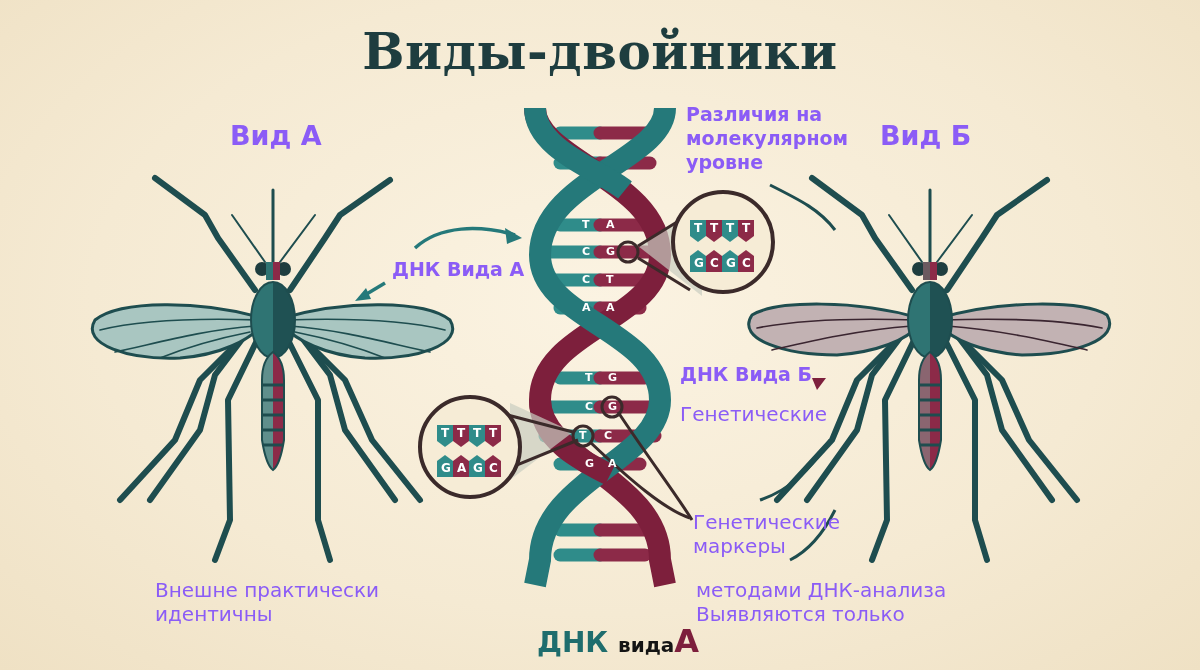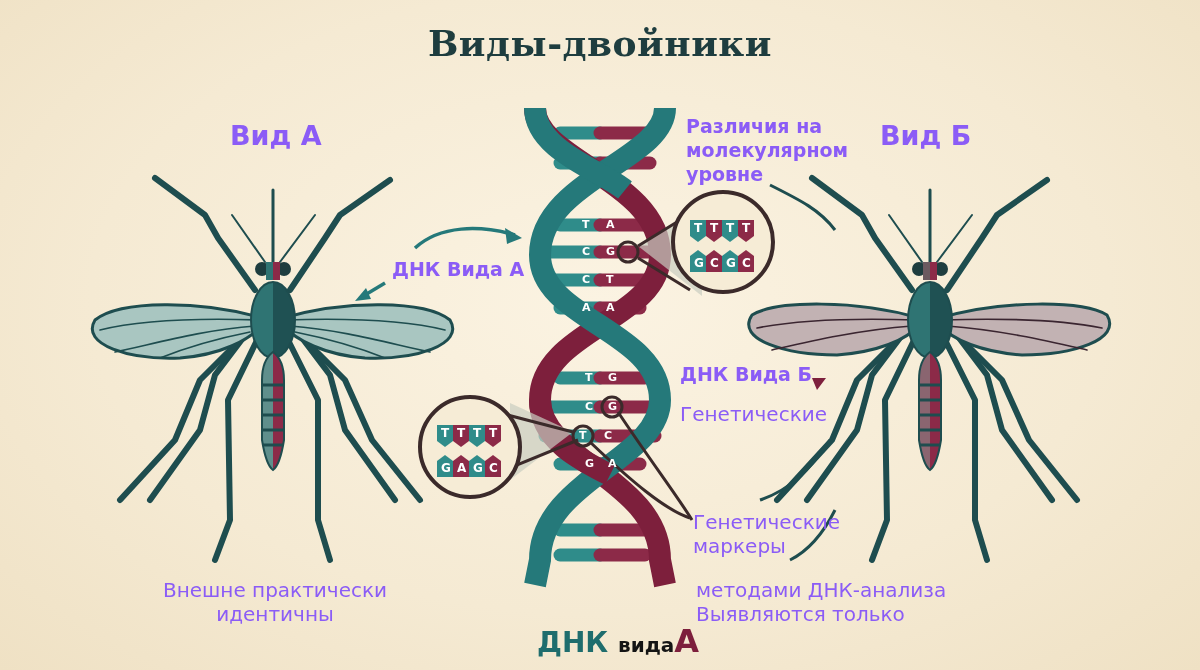--- a/index.html
+++ b/index.html
@@ -1,18 +1,18 @@
 <!DOCTYPE html>
 <html><head>
 <meta charset="utf-8">
 <style>
   html,body{margin:0;padding:0;}
   body{width:1200px;height:670px;overflow:hidden;background:#f6ecd6;position:relative;font-family:"DejaVu Sans",sans-serif;}
   .bg{position:absolute;inset:0;background:radial-gradient(ellipse at 50% 45%,#fbf3e2 0%,#f5ead3 60%,#efe1c4 100%);}
-  .title{position:absolute;left:0;width:1200px;top:22px;text-align:center;font-family:"DejaVu Serif",serif;font-weight:bold;font-size:36px;color:#1e3d3f;letter-spacing:0.5px;}
+  .title{position:absolute;left:0;width:1200px;top:22px;text-align:center;font-family:"DejaVu Serif",serif;font-weight:bold;font-size:50px;color:#1e3d3f;letter-spacing:0.5px;}
   .lbl{position:absolute;color:#8b5cf6;}
   .bold{font-weight:bold;}
   .species{font-size:27px;font-weight:bold;}
   .mid{font-size:19px;line-height:24px;}
   .note{font-size:20px;line-height:24px;}
   svg.art{position:absolute;left:0;top:0;}
   .dnaA-big{position:absolute;left:537px;top:590px;font-size:28px;font-weight:bold;color:#1f6d6d;margin-top:32px;}
   .dnaA-big .sm{font-size:20px;color:#141414;}
   .dnaA-big .A{color:#7d1f3c;font-size:32px;}
 </style>
@@ -244,21 +244,21 @@
   <span style="position:absolute;left:489px;top:426px;">T</span>
   <span style="position:absolute;left:441px;top:461px;">G</span>
   <span style="position:absolute;left:457px;top:461px;">A</span>
   <span style="position:absolute;left:473px;top:461px;">G</span>
   <span style="position:absolute;left:489px;top:461px;">C</span>
 </div>
 
 <div class="lbl species" style="left:230px;top:120px;">Вид А</div>
 <div class="lbl species" style="left:880px;top:120px;">Вид Б</div>
 
-<div class="lbl mid bold" style="left:686px;top:114px;">
+<div class="lbl mid bold" style="left:686px;top:102px;">
   <div>Различия на</div>
   <div>молекулярном</div>
   <div>уровне</div>
 </div>
 
 <div class="lbl bold" style="left:392px;top:258px;font-size:19px;">ДНК Вида А</div>
 <div class="lbl bold" style="left:680px;top:363px;font-size:19px;">ДНК Вида Б</div>
 
 <div class="lbl note" style="left:680px;top:402px;">
   <div>Генетические</div>
@@ -267,21 +267,21 @@
 <div class="lbl note" style="left:693px;top:510px;">
   <div>Генетические</div>
   <div>маркеры</div>
 </div>
 
 <div class="lbl note" style="left:696px;top:578px;">
   <div>методами ДНК-анализа</div>
   <div>Выявляются только</div>
 </div>
 
-<div class="lbl note" style="left:155px;top:578px;width:240px;text-align:center;">
+<div class="lbl note" style="left:155px;top:578px;width:240px;text-align:left;">
   <div>Внешне практически</div>
   <div>идентичны</div>
 </div>
 
 <div class="dnaA-big">
   <span>ДНК</span>
   <span class="sm">вида</span><span class="A">А</span>
 </div>
 
 </body></html>

